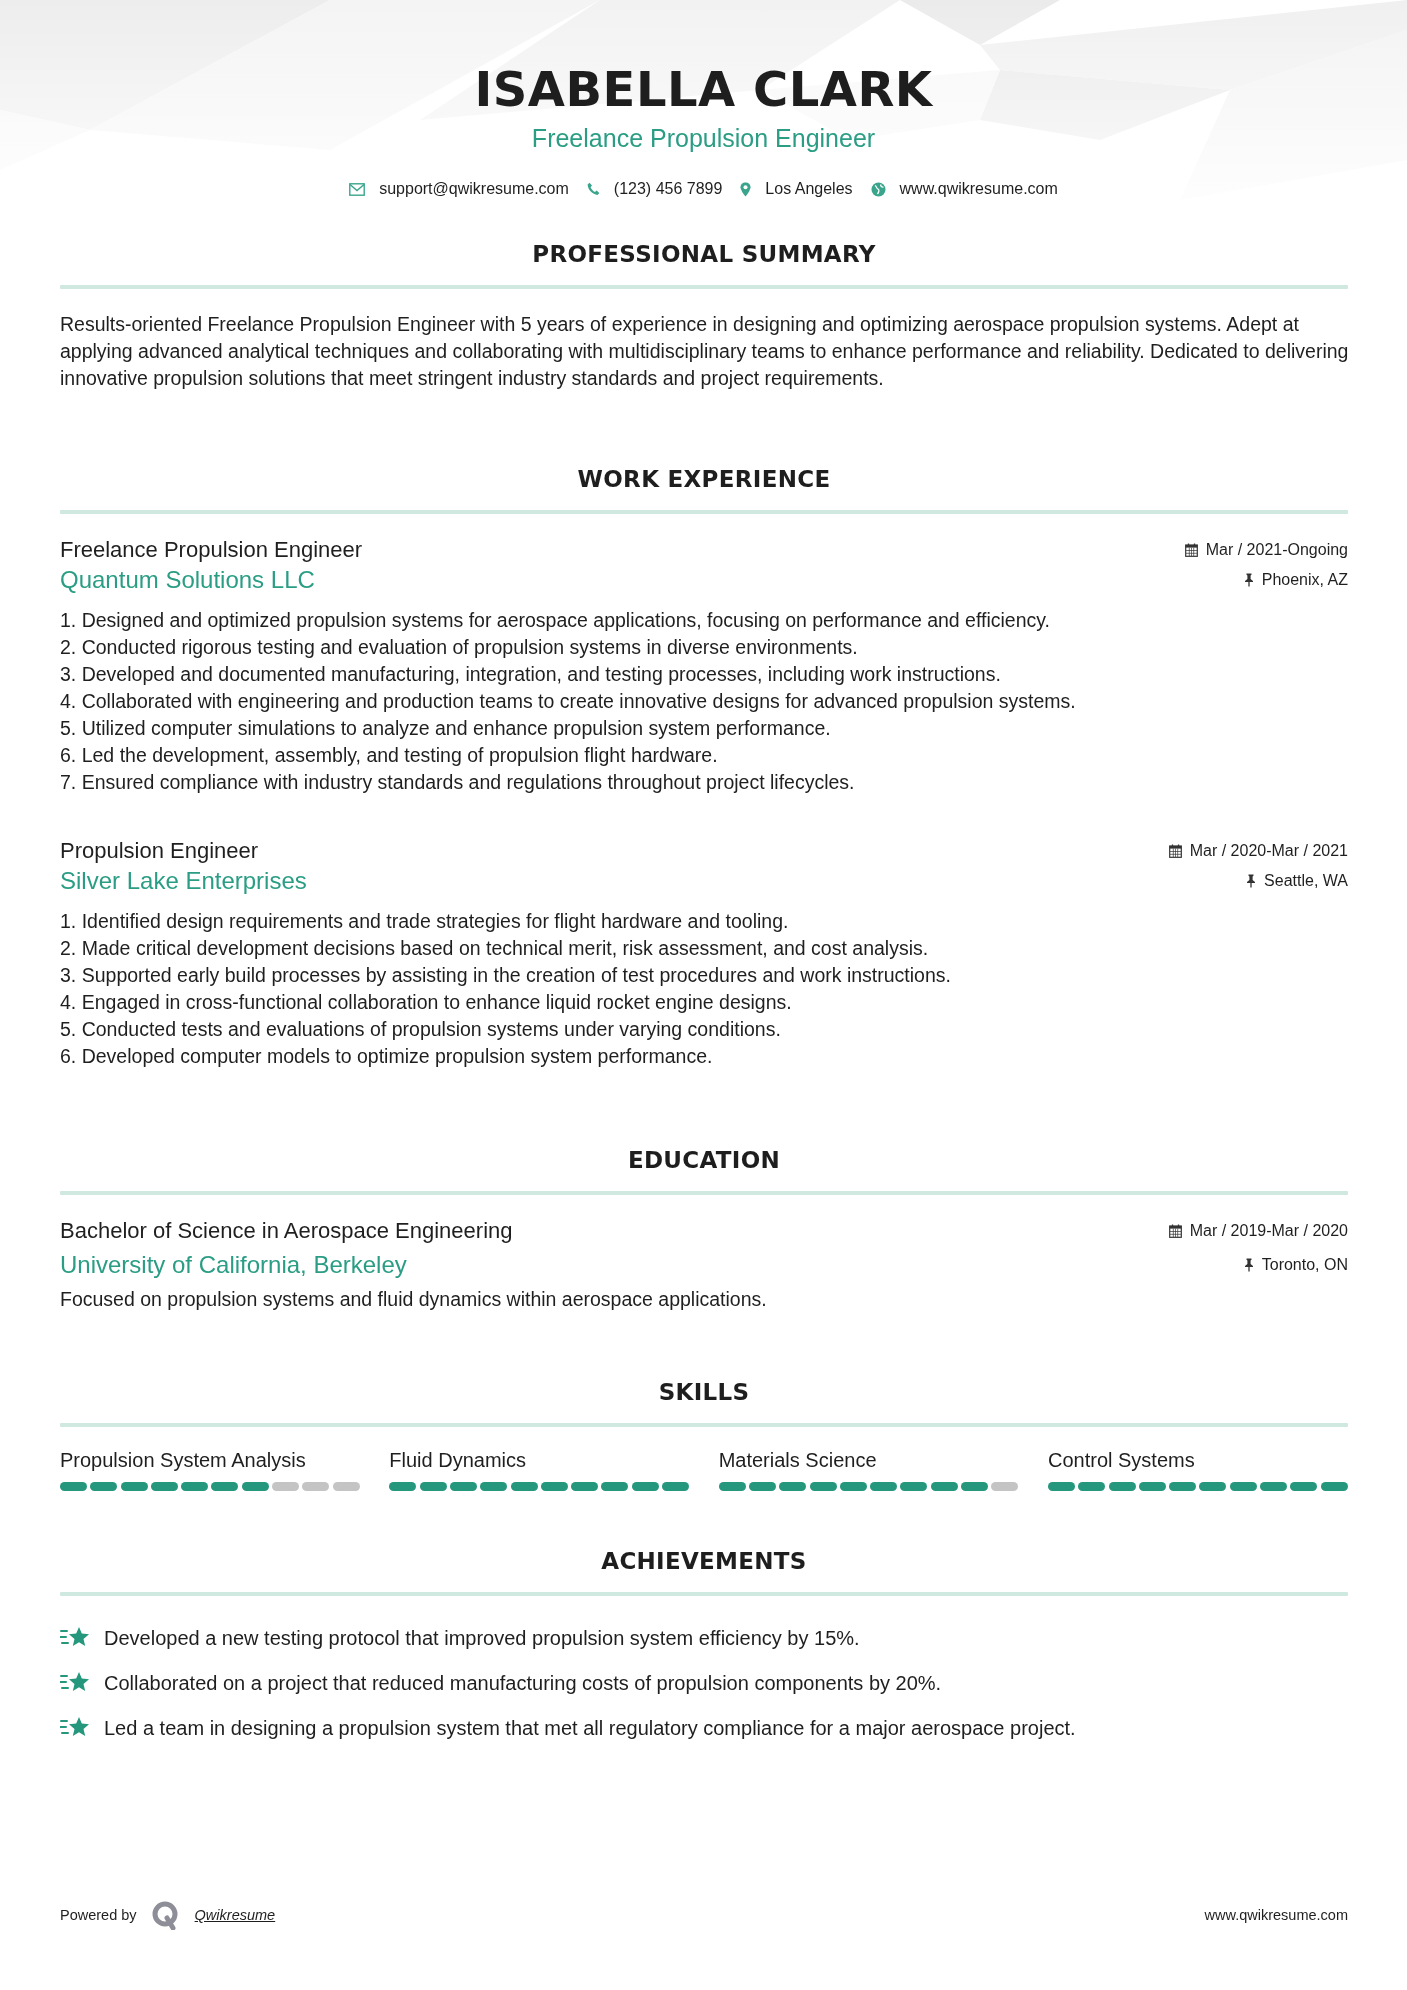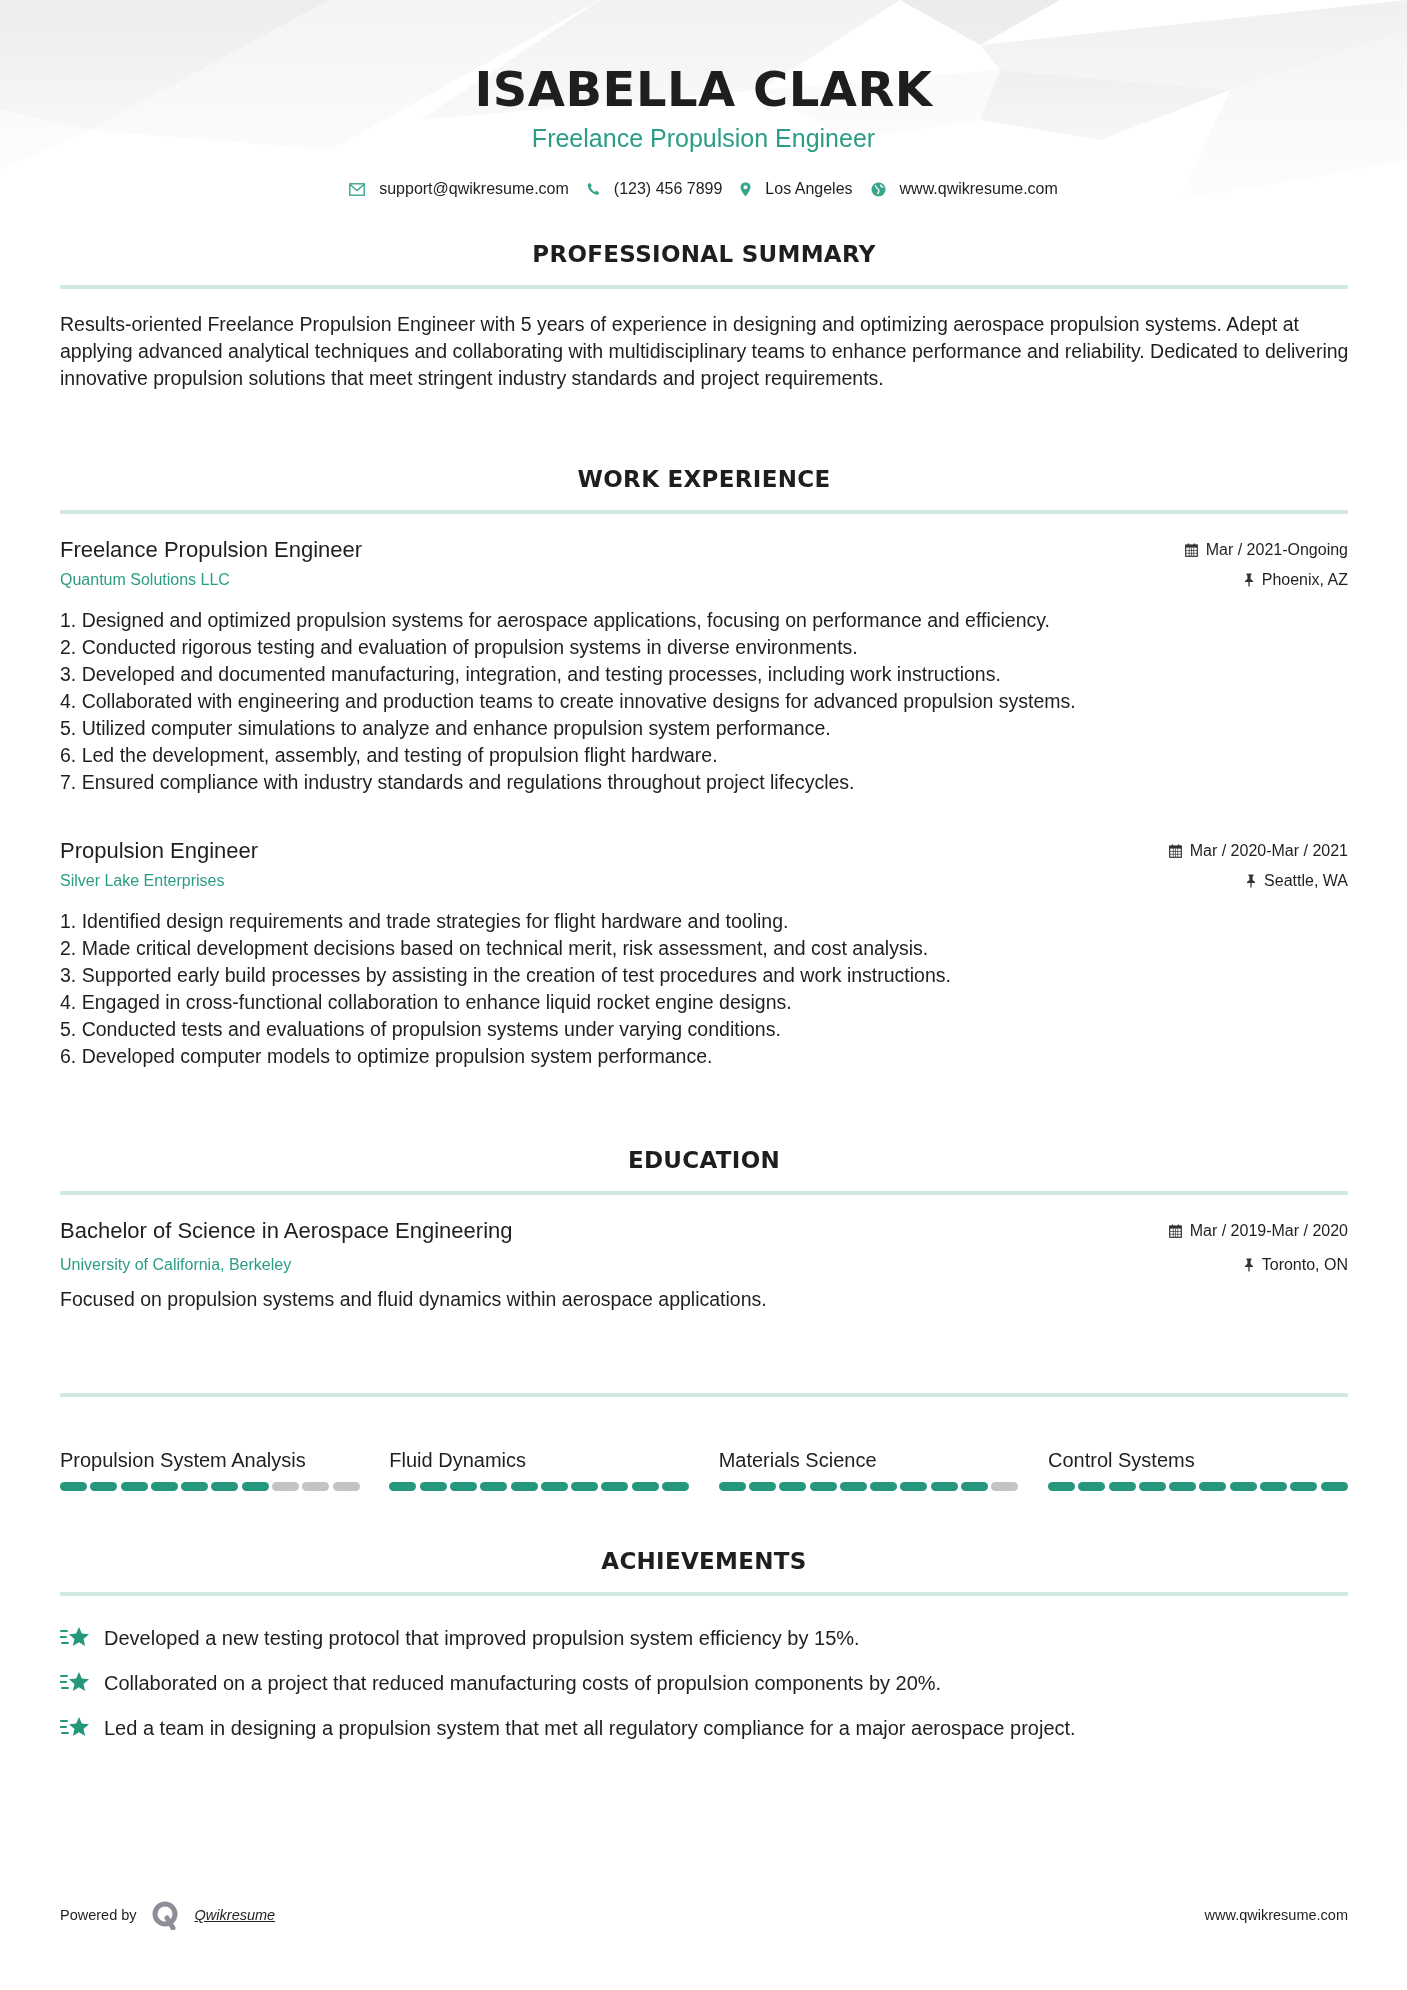--- a/index.html
+++ b/index.html
@@ -19,21 +19,21 @@
 
   .section-head { position: absolute; left: 60px; width: 1288px; text-align: center; }
   .section-head h2 { font-family: "DejaVu Sans", sans-serif; font-weight: bold; font-size: 23px; letter-spacing: 0.3px; color: #1e1e1e; line-height: 30px; }
   .section-head .rule { margin-top: 16px; height: 4px; background: #cfe8e0; border-radius: 1px; box-shadow: 0 -6px 8px -4px rgba(207,232,224,0.35); }
 
   .para { position: absolute; left: 60px; width: 1290px; font-size: 19.5px; line-height: 27px; color: #1f1f1f; }
 
   .entry { position: absolute; left: 60px; width: 1288px; }
   .entry-row { display: flex; justify-content: space-between; align-items: center; }
   .entry-title { font-size: 22px; color: #1f1f1f; line-height: 30px; }
-  .entry-org { font-size: 16px; color: #2a9d84; line-height: 30px; }
+  .entry-org { font-size: 24px; color: #2a9d84; line-height: 30px; }
   .meta { display: flex; align-items: center; font-size: 16px; color: #1f1f1f; }
   .meta svg { margin-right: 8px; }
   .list { margin-top: 12px; list-style: none; }
   .list li { font-size: 19.5px; line-height: 27px; color: #1f1f1f; }
 
   .skills { position: absolute; left: 60px; top: 1446px; width: 1288px; display: flex; justify-content: space-between; }
   .skill { width: 300px; }
   .skill-name { font-size: 20px; line-height: 28px; color: #1f1f1f; }
   .skill-bar { display: flex; margin-top: 8px; }
   .seg { width: 27px; height: 9px; border-radius: 5px; margin-right: 3.3px; background: #c4c4c4; }
@@ -214,20 +214,21 @@
             <path d="M2.5 0.5 H7.5 V1.8 L6.6 2.4 V6 L9 8 V9 H1 V8 L3.4 6 V2.4 L2.5 1.8 Z" fill="#333"></path>
             <line x1="5" y1="9" x2="5" y2="13.5" stroke="#333" stroke-width="1.3"></line>
           </svg>
         <span>Toronto, ON</span>
       </div>
     </div>
     <p style="font-size:19.5px; line-height:27px; margin-top:6px;">Focused on propulsion systems and fluid dynamics within aerospace applications.</p>
   </div>
 
   <div class="section-head" style="top:1377px;">
+    <h2>SKILLS</h2>
     <div class="rule"></div>
   </div>
 
   <div class="skills">
     <div class="skill">
       <div class="skill-name">Propulsion System Analysis</div>
       <div class="skill-bar">
           <span class="seg on"></span>
           <span class="seg on"></span>
           <span class="seg on"></span>

